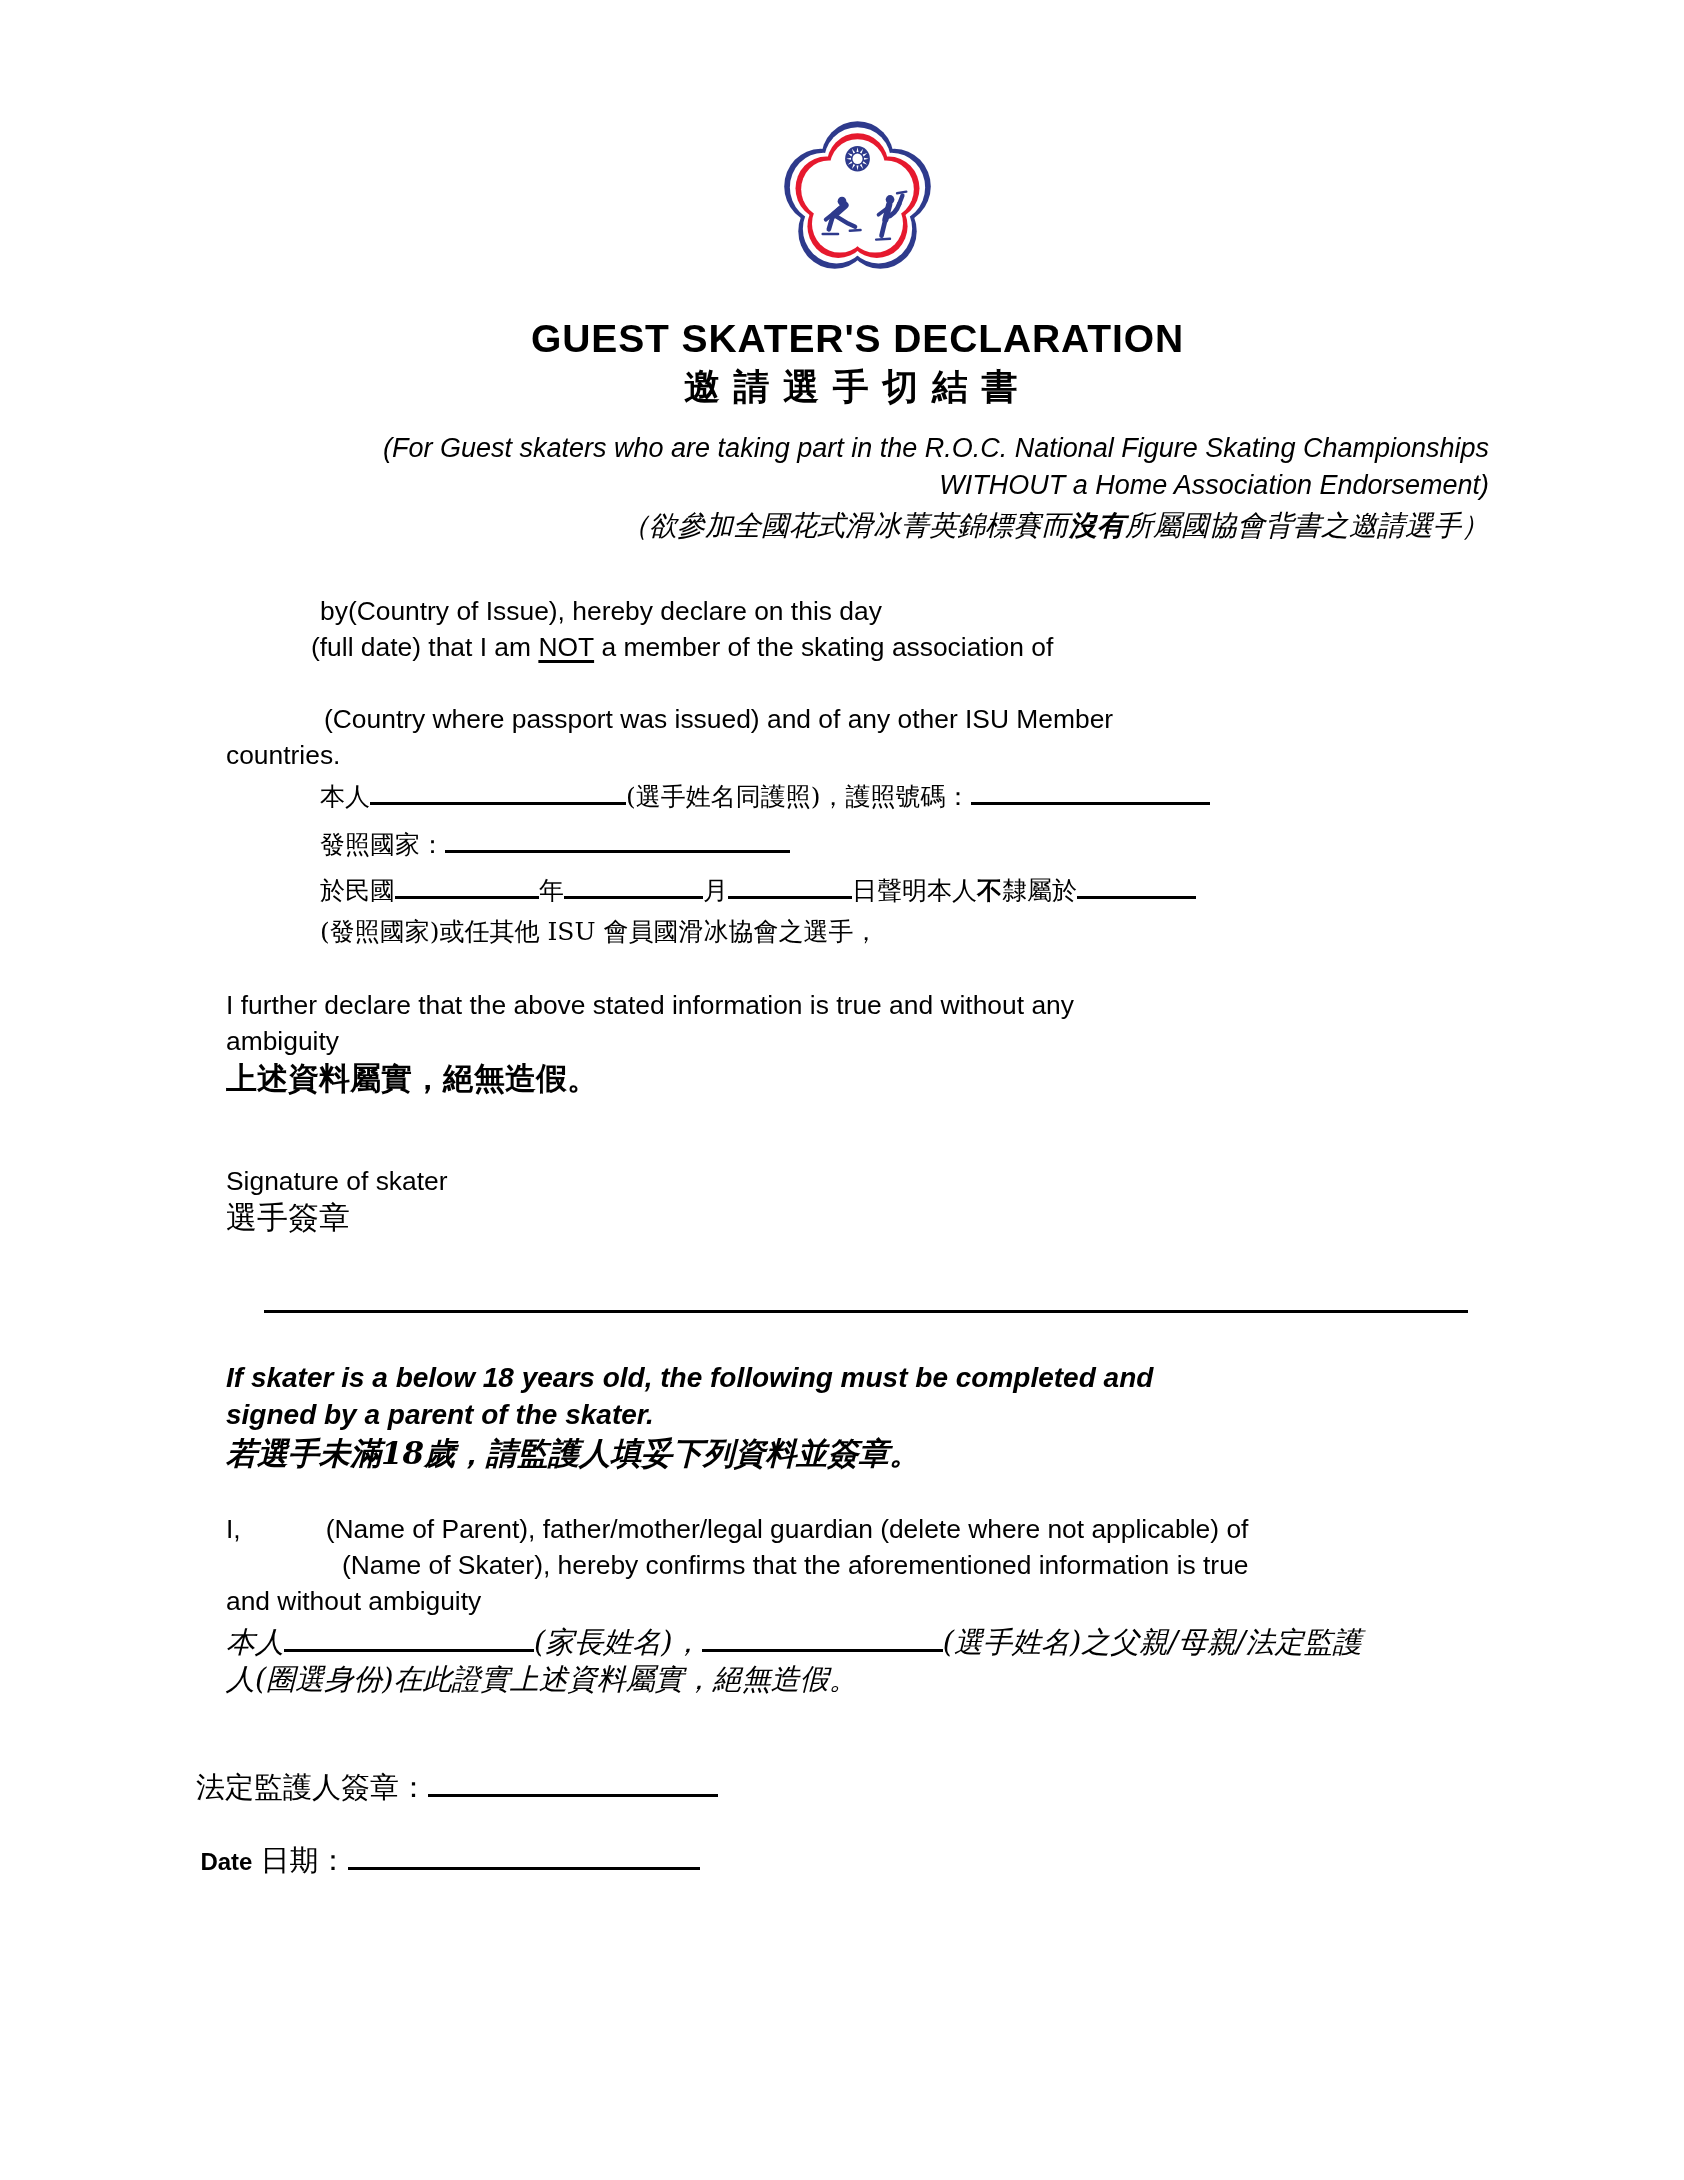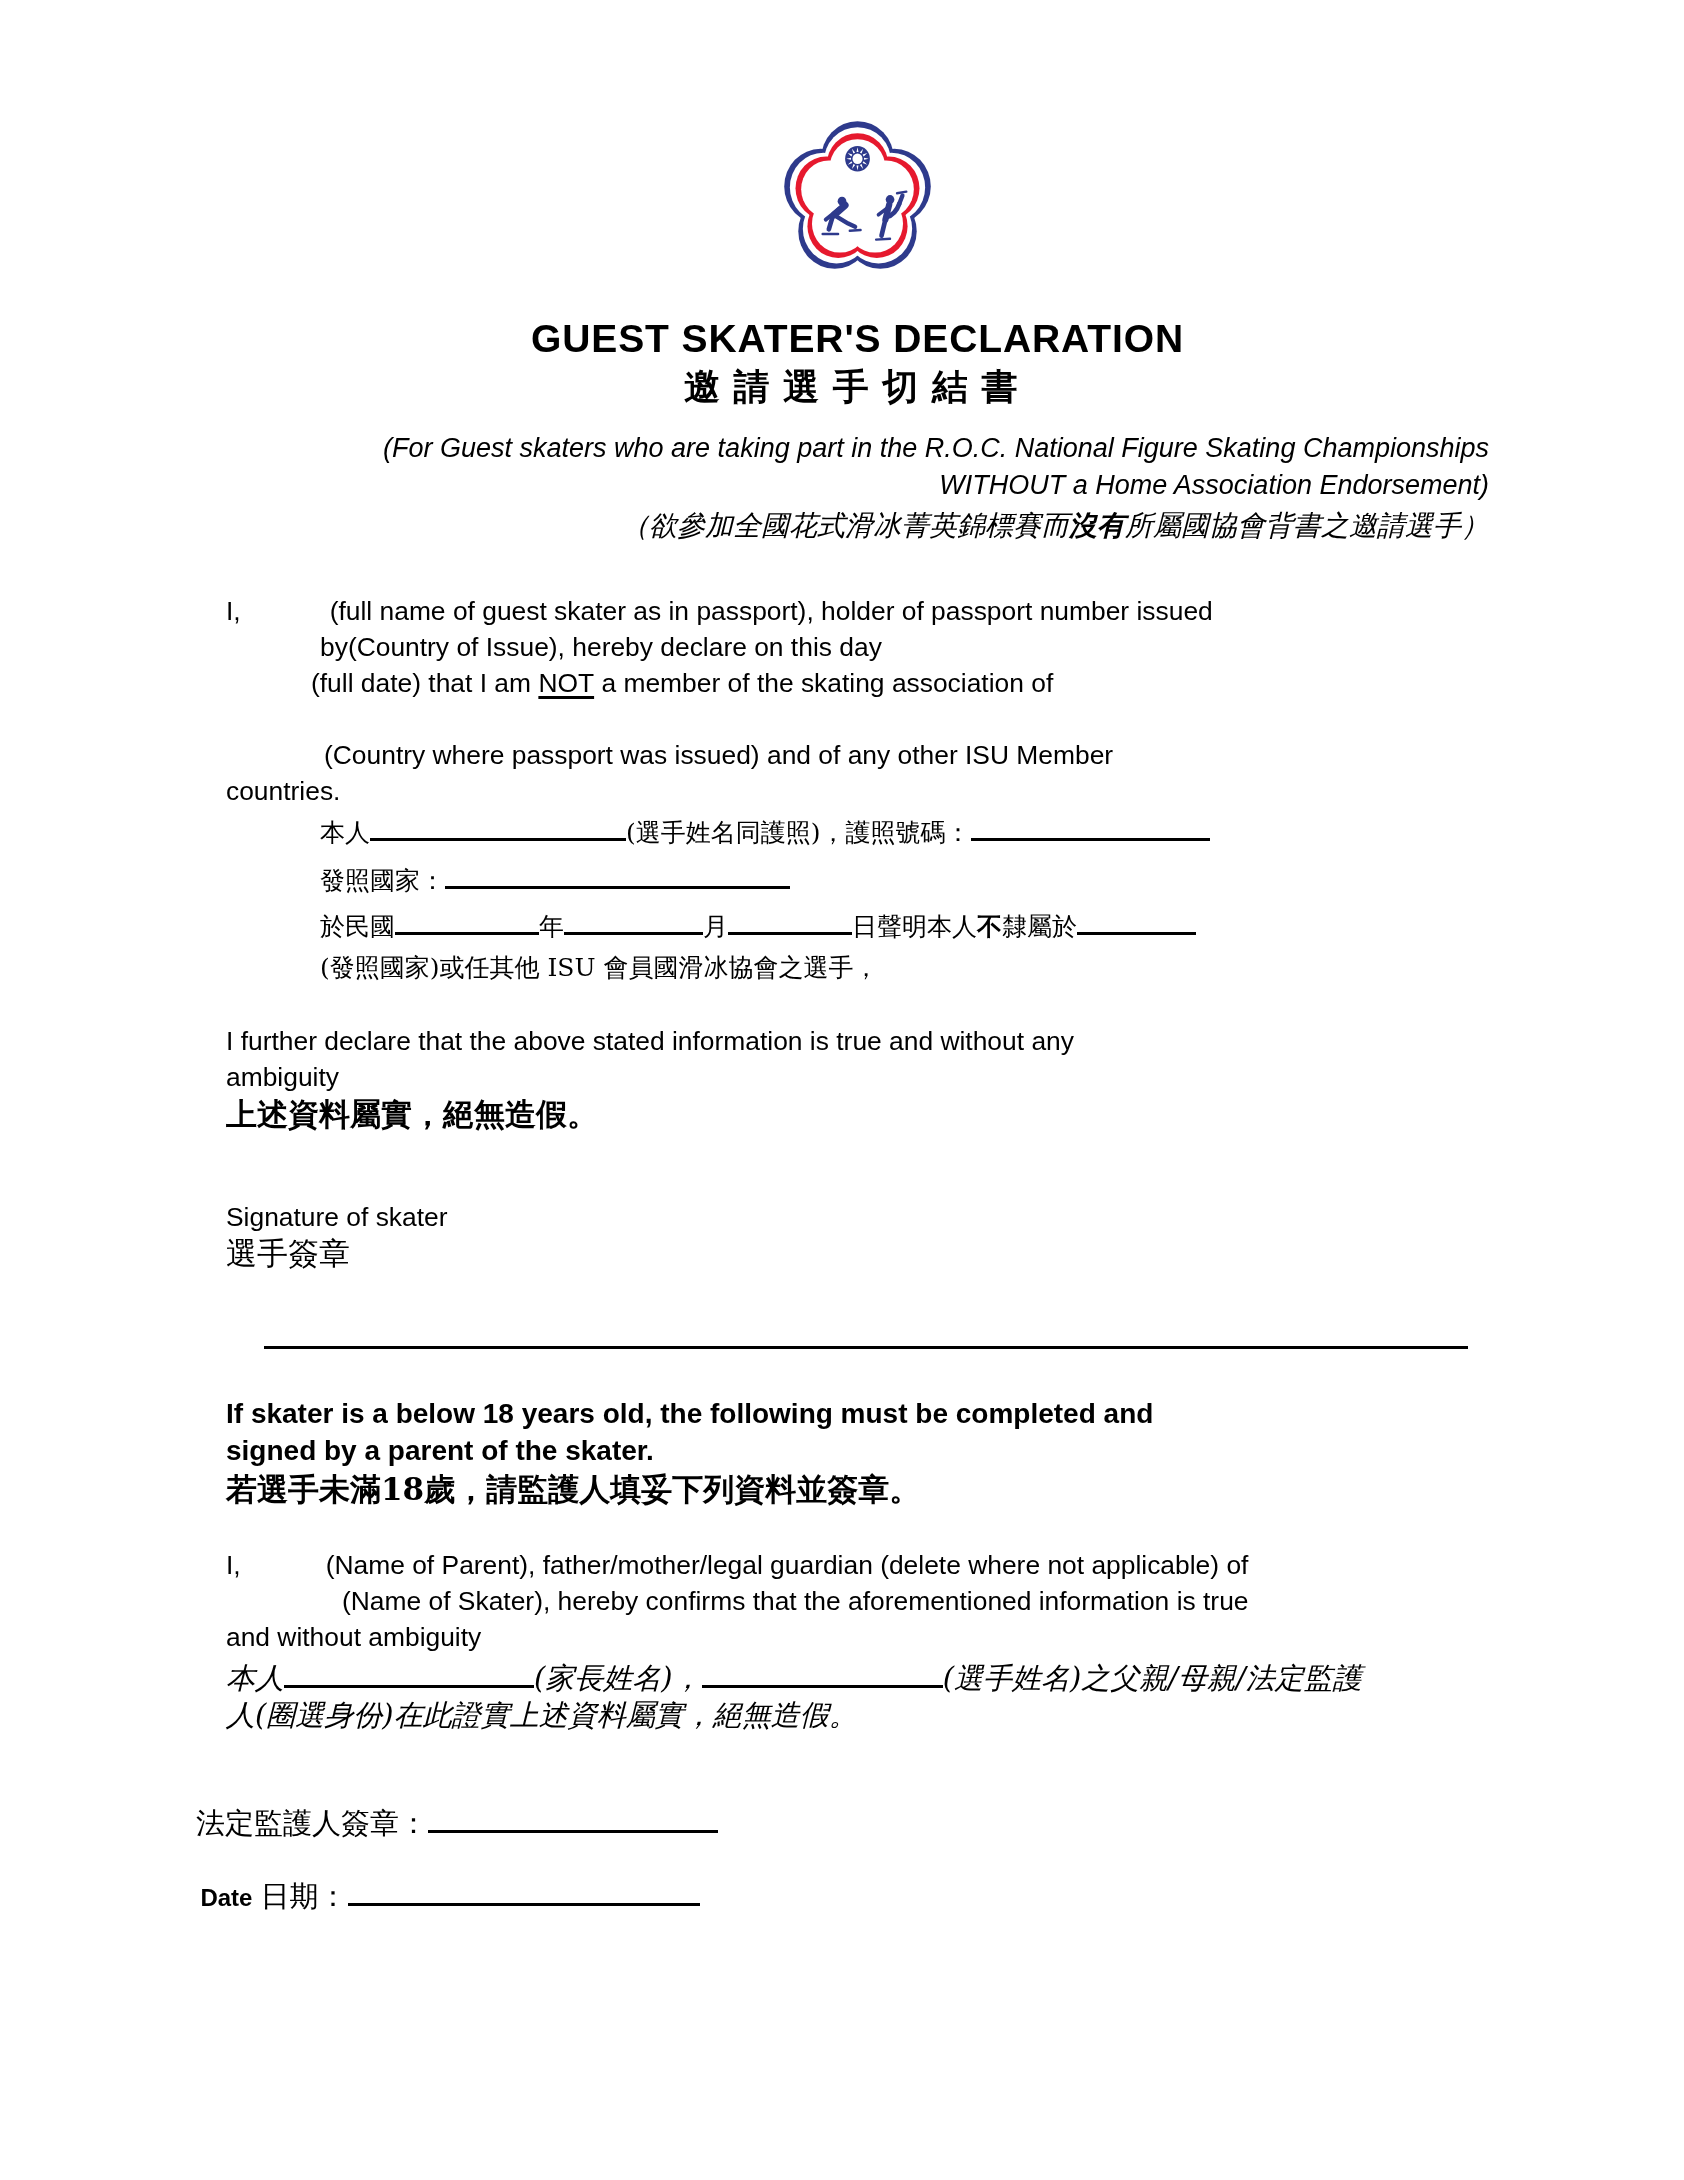--- a/index.html
+++ b/index.html
@@ -27,21 +27,21 @@
   .zh-line{font-size:25px;line-height:48px;}
   .blank{display:inline-block;height:5.1px;border-bottom:3.4px solid #000;}
   .u{text-decoration:underline;text-decoration-thickness:2.6px;text-underline-offset:4.3px;}
   .b{font-weight:bold;}
   .affirm{margin-top:36px;}
   .affirm-zh{font-size:31px;line-height:39px;font-weight:bold;}
   .sig{margin-top:66px;}
   .sig-en{font-size:26.4px;line-height:34px;}
   .sig-zh{font-size:31px;line-height:39px;}
   .divider{margin-top:73px;margin-left:38px;width:1204px;height:3.4px;background:#000;}
-  .minor-head{margin-top:46px;}
+  .minor-head{margin-top:46px;font-style:italic;}
   .minor-head-en{font-size:28px;line-height:37px;font-weight:bold;}
   .minor-head-zh{font-size:31px;line-height:41px;font-weight:bold;}
   .para2{margin-top:37px;}
   .zh-line2{font-size:29px;line-height:37px;font-style:italic;}
   .zh-first{margin-top:5.1px;}
   .guardian{margin-top:70px;margin-left:-30px;font-size:29px;line-height:39px;}
   .dateline{margin-top:34px;margin-left:-25.6px;font-size:29px;line-height:39px;}
   .date-en{font-weight:bold;font-family:"Liberation Sans",sans-serif;font-size:24px;}
 </style>
 </head>
@@ -109,21 +109,20 @@
   <div class="title">GUEST SKATER'S DECLARATION</div>
   <div class="subtitle zh" lang="zh-Hant">邀請選手切結書</div>
 
   <div class="intro">
     <div class="intro-en nowrap">(For Guest skaters who are taking part in the R.O.C. National Figure Skating Championships</div>
     <div class="intro-en nowrap">WITHOUT a Home Association Endorsement)</div>
     <div class="intro-zh zh nowrap" lang="zh-Hant"><span>（欲參加全國花式滑冰菁英錦標賽而</span><span class="b">沒有</span><span>所屬國協會背書之邀請選手）</span></div>
   </div>
 
   <div class="para1">
-    <div class="line nowrap"><span>I,</span><span style="margin-left:89px">(full name of guest skater as in passport), holder of passport number issued</span></div>
     <div class="line nowrap" style="margin-left:94px"><span>by</span><span style="">(Country of Issue), hereby declare on this day</span></div>
     <div class="line nowrap" style="margin-left:85px"><span>(full date) that I am</span>&nbsp;<span class="u">NOT</span>&nbsp;<span>a member of the skating association of</span></div>
     <div class="line">&nbsp;</div>
     <div class="line nowrap" style="margin-left:98px">(Country where passport was issued) and of any other ISU Member</div>
     <div class="line nowrap">countries.</div>
   </div>
 
   <div class="fill">
     <div class="zh-line zh nowrap" lang="zh-Hant" style="margin-left:94px"><span>本人</span><span class="blank" style="width:256px"></span><span>(選手姓名同護照)，護照號碼：</span><span class="blank" style="width:239px"></span></div>
     <div class="zh-line zh nowrap" lang="zh-Hant" style="margin-left:94px"><span>發照國家：</span><span class="blank" style="width:345px"></span></div>

